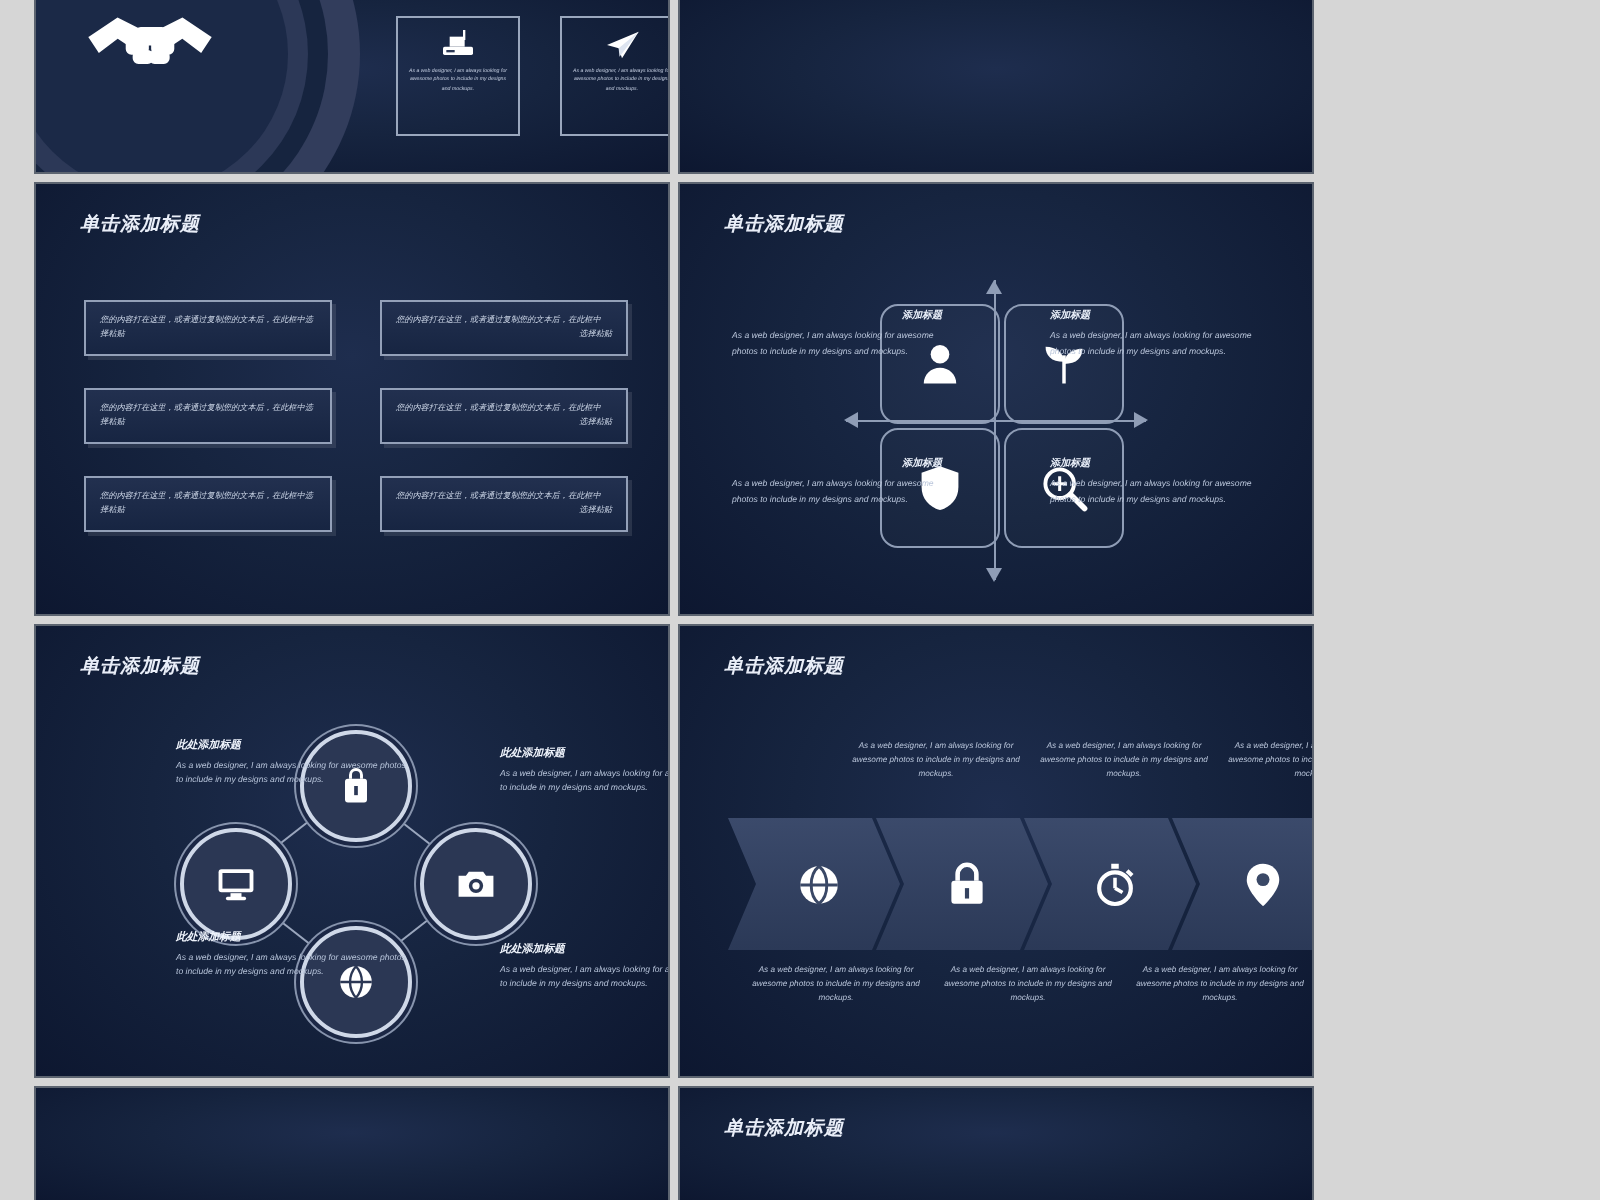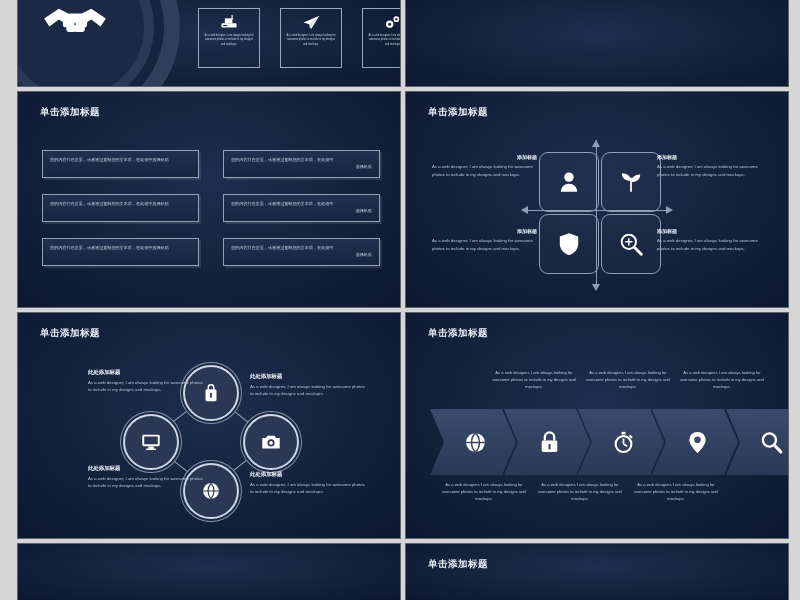--- a/index.html
+++ b/index.html
@@ -3,22 +3,22 @@
 <meta charset="utf-8">
 <style>
   html,body{margin:0;padding:0;}
   body{
     width:800px;height:600px;overflow:hidden;
     background:#d6d6d6;
     font-family:"Liberation Sans","DejaVu Sans",sans-serif;
     color:#e8eef7;
   }
   .deck{
-    position:absolute;left:18px;top:0;width:770px;height:600px;
-    display:flex;flex-direction:column;gap:6px;
+    position:absolute;left:18px;top:0;width:638px;height:600px;
+    display:flex;flex-direction:column;gap:6px;font-style:italic;
   }
   .row{display:flex;gap:6px;width:100%;}
   .slide{
     position:relative;overflow:hidden;
     background:
       radial-gradient(ellipse at 50% 40%, #1e2d4e 0%, #16243f 45%, #0d1730 100%);
     box-shadow:0 0 0 1px #5c6470;
   }
   .slide.half{width:50%;}
   .r1{height:86px;}

